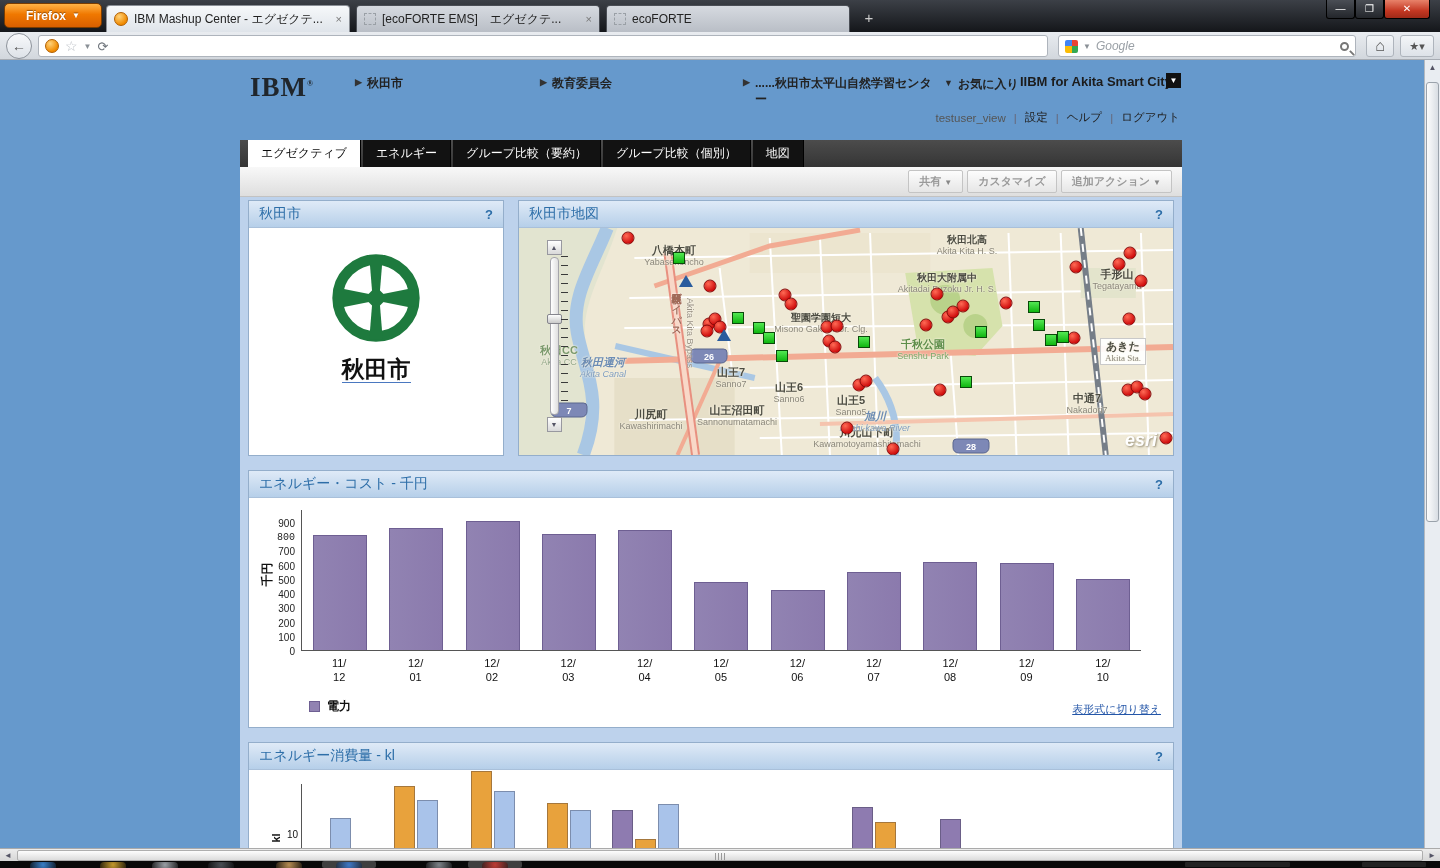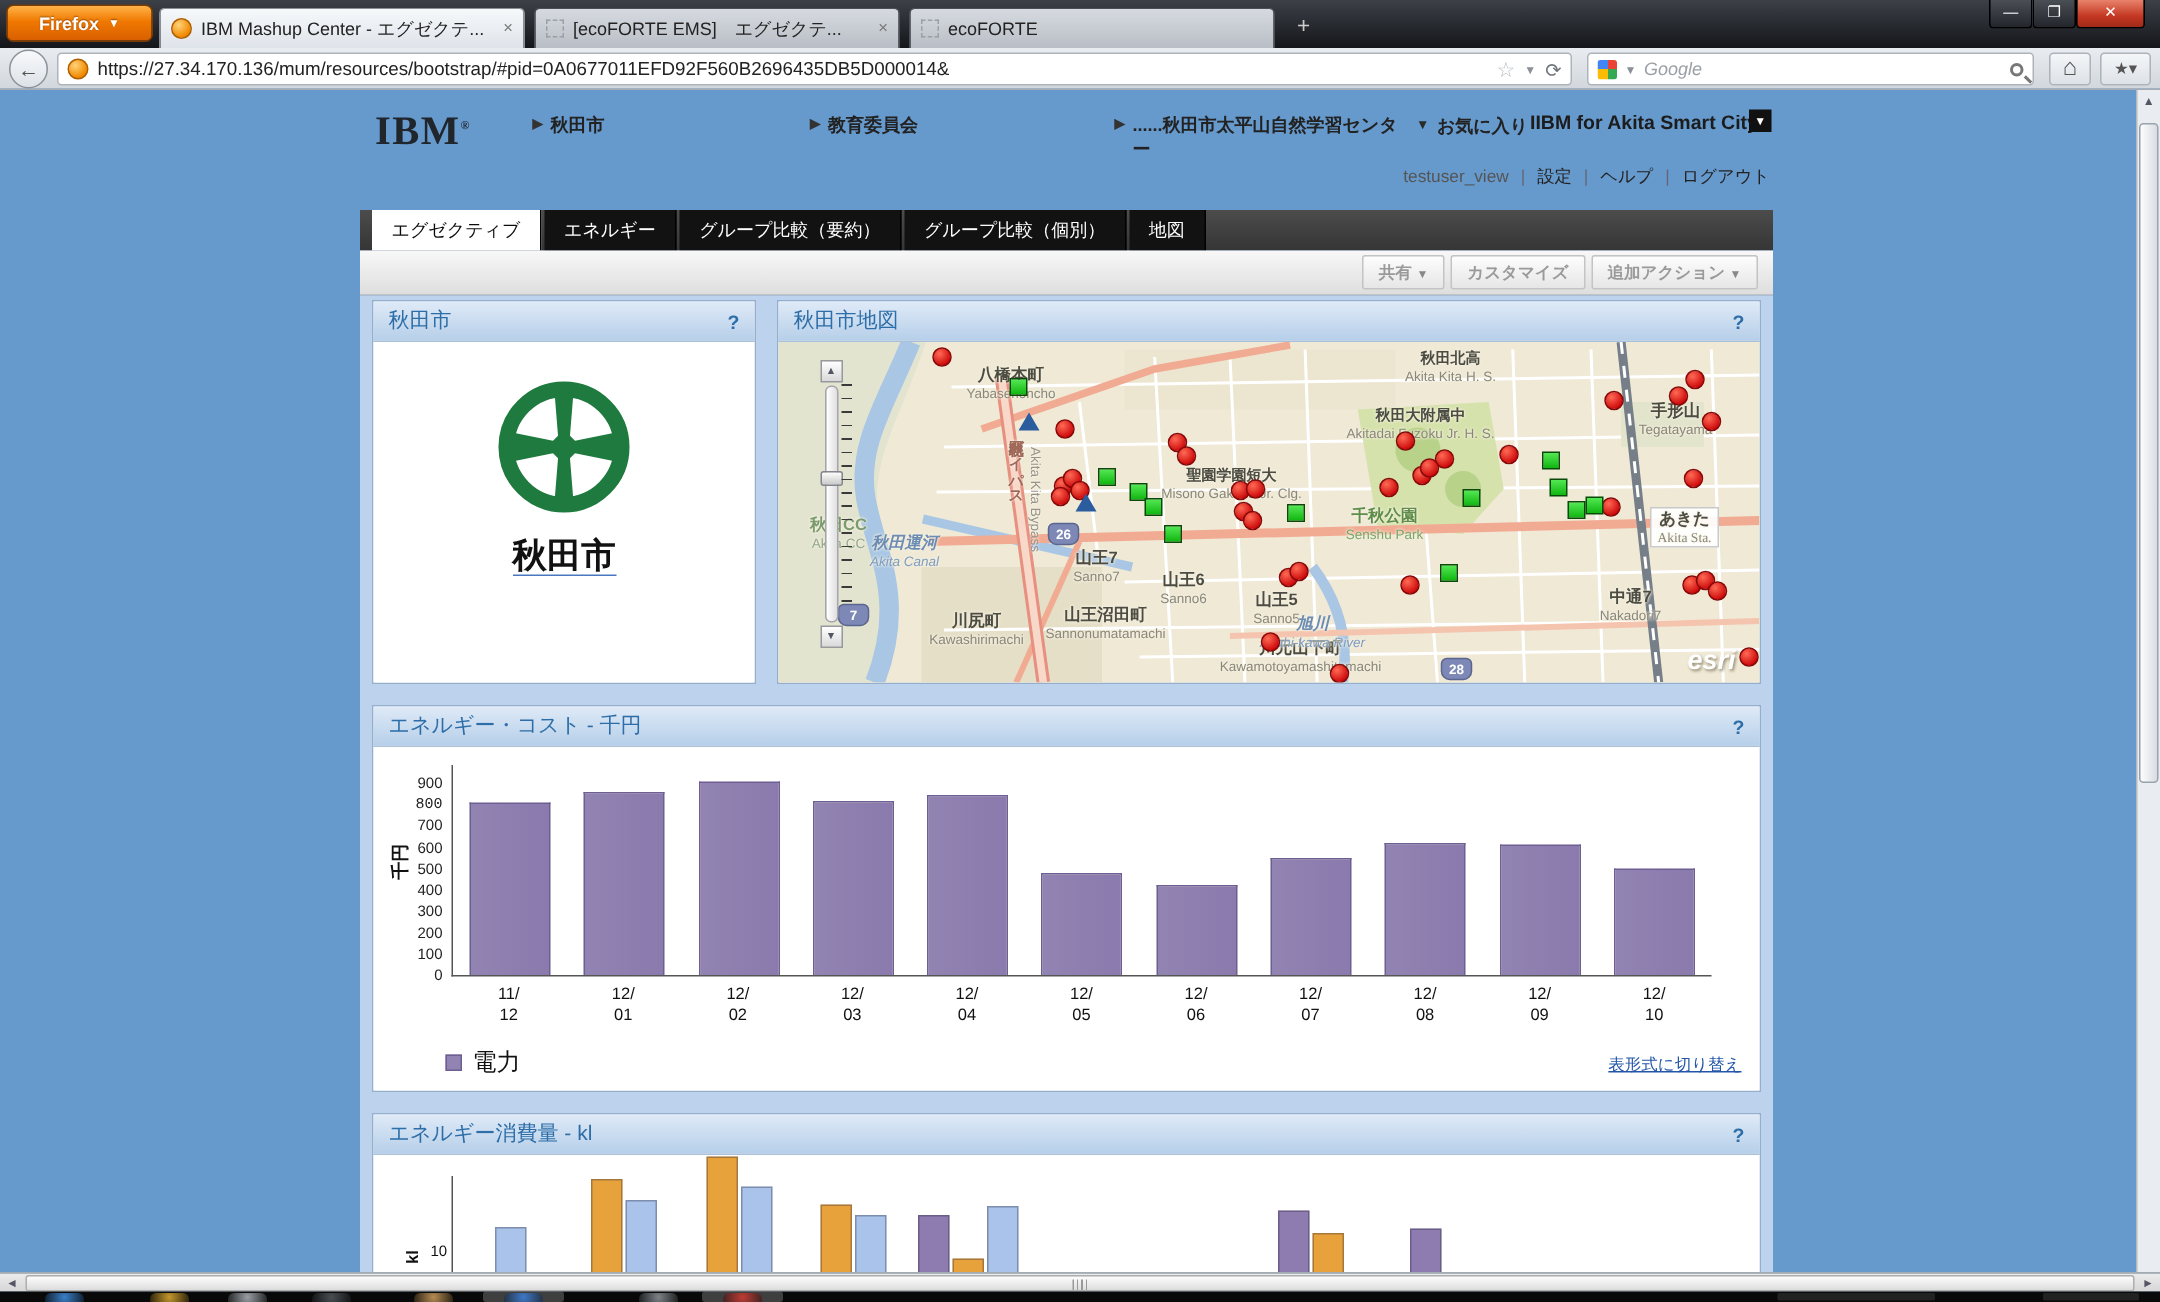--- a/index.html
+++ b/index.html
@@ -94,39 +94,39 @@
   .mlabel{position:absolute;transform:translateX(-50%);text-align:center;line-height:1.15;white-space:nowrap;text-shadow:0 0 2px #f6f2e2,0 0 2px #f6f2e2}
   .mlabel .jp{font-size:11px;color:#4c4c42;font-weight:bold}
   .mlabel .en{font-size:9px;color:#8a867a}
   .mlabel.small .jp{font-size:10px}
   .mlabel.park .jp{color:#5e8e4a}.mlabel.park .en{color:#7aa668}
   .mlabel.cc .jp{color:#7b9a6d}.mlabel.cc .en{color:#93a88a}
   .mlabel.river .jp{color:#6c8cb4;font-style:italic}.mlabel.river .en{color:#7e9cc0;font-style:italic}
   .mlabel.station{background:rgba(255,255,255,.92);border:1px solid #c9c9c9;padding:1px 4px}
   .vroadlbl{position:absolute;left:150px;top:58px;writing-mode:vertical-rl;text-orientation:mixed;font-size:10px;font-weight:bold;color:#a06a58;text-shadow:0 0 2px #fff}
   .vroadlbl2{position:absolute;left:166px;top:70px;writing-mode:vertical-rl;font-size:9px;color:#9a9284;text-shadow:0 0 2px #fff}
-  .shield{position:absolute;width:21px;height:15px;background:#7d88b6;color:#fff;font-size:9px;font-weight:bold;text-align:center;line-height:15px;border-radius:4px 4px 6px 6px;transform:translate(-50%,-50%);border:1px solid #5a668e}
+  .shield{position:absolute;width:37px;height:15px;background:#7d88b6;color:#fff;font-size:9px;font-weight:bold;text-align:center;line-height:15px;border-radius:4px 4px 6px 6px;transform:translate(-50%,-50%);border:1px solid #5a668e}
   .esri{position:absolute;right:16px;bottom:4px;color:#fff;font-weight:bold;font-style:italic;font-size:18px;text-shadow:1px 1px 2px rgba(80,70,40,.55)}
   .zoomctl{position:absolute;left:24px;top:12px;width:22px}
   .zbtn{width:15px;height:15px;margin:0 auto;background:linear-gradient(#fff,#d9d9d9);border:1px solid #98989f;color:#556;font-size:7px;text-align:center;line-height:14px;cursor:pointer}
   .ztrack{position:relative;width:9px;height:158px;margin:2px auto;background:linear-gradient(90deg,#fff,#dfdfdf);border:1px solid #a5a5ab;border-radius:4px;cursor:pointer}
   .zticks{position:absolute;left:16px;top:20px;width:7px;height:152px;background:repeating-linear-gradient(#3a3a3a 0 1px,transparent 1px 9px)}
   .zthumb{position:absolute;left:-4px;top:56px;width:15px;height:10px;background:linear-gradient(#fdfdfd,#cacaca);border:1px solid #85858d;border-radius:2px;cursor:grab}
   
   .costbody{position:relative;height:229px;background:#fff;overflow:hidden}
   .chart1{position:absolute;left:8px;top:6px;width:912px;height:215px}
   .yaxis{position:absolute;left:0;top:6px;width:42px;height:141px}
   .ytick{position:absolute;right:4px;font-size:10px;color:#222;transform:translateY(50%)}
   .ylab{position:absolute;left:-2px;top:62px;transform:rotate(-90deg);font-size:12px;font-weight:bold;color:#111}
   .plot{position:absolute;left:44px;top:6px;width:840px;height:141px;border-left:1px solid #555;border-bottom:1px solid #555;display:flex;align-items:flex-end}
   .slot{flex:1;display:flex;justify-content:center;align-items:flex-end}
   .bar1{width:54px;background:linear-gradient(90deg,#9d8fbd,#8b7aad);border:1px solid #6e5f92;border-bottom:none}
   .xrow{position:absolute;left:44px;top:152px;width:840px;display:flex}
   .xl{flex:1;text-align:center;font-size:11px;color:#111;line-height:1.3}
-  .legend{position:absolute;left:40px;top:194px;display:flex;align-items:center;gap:7px;font-size:16px;font-weight:normal;color:#111}
+  .legend{position:absolute;left:52px;top:194px;display:flex;align-items:center;gap:7px;font-size:12px;font-weight:bold;color:#111}
   .lsw{width:11px;height:11px;background:#9183b2;border:1px solid #6e5f92}
   .tlink{position:absolute;right:12px;bottom:10px;font-size:11px;color:#2456a8;text-decoration:underline;cursor:pointer}
   .consbody{position:relative;height:78px;background:#fff;overflow:hidden}
   .chart2{position:absolute;left:8px;top:0;width:912px;height:78px}
   .plot2{position:absolute;left:44px;top:14px;width:840px;height:64px;border-left:1px solid #555;display:flex;align-items:flex-end}
   .slot2{flex:1;display:flex;justify-content:center;align-items:flex-end}
   .b2{width:21px;margin:0 1px;border:1px solid rgba(40,40,60,.35);border-bottom:none}
   .t10{position:absolute;left:30px;bottom:8px;font-size:10px;color:#111}
   .klab{position:absolute;left:14px;bottom:4px;transform:rotate(-90deg);font-size:11px;font-weight:bold;color:#111}
   
@@ -172,21 +172,20 @@
       <div class="wbtn">—</div>
       <div class="wbtn">❐</div>
       <div class="wbtn close">✕</div>
     </div>
   </div>
 
   <div class="navbar">
     <div class="backbtn">←</div>
     <div class="urlfield">
       <span class="fav-mashup"></span>
-      <span class="urltext">https://27.34.170.136/mum/resources/bootstrap/#pid=0A0677011EFD92F560B2696435DB5D000014&amp;</span>
       <span class="ustar">☆</span>
       <span class="ucaret">▼</span>
       <span class="ureload">⟳</span>
     </div>
     <div class="searchbox">
       <span class="gicon">
           <i style="background:#4285f4"></i>
           <i style="background:#ea4335"></i>
           <i style="background:#fbbc05"></i>
           <i style="background:#34a853"></i>

